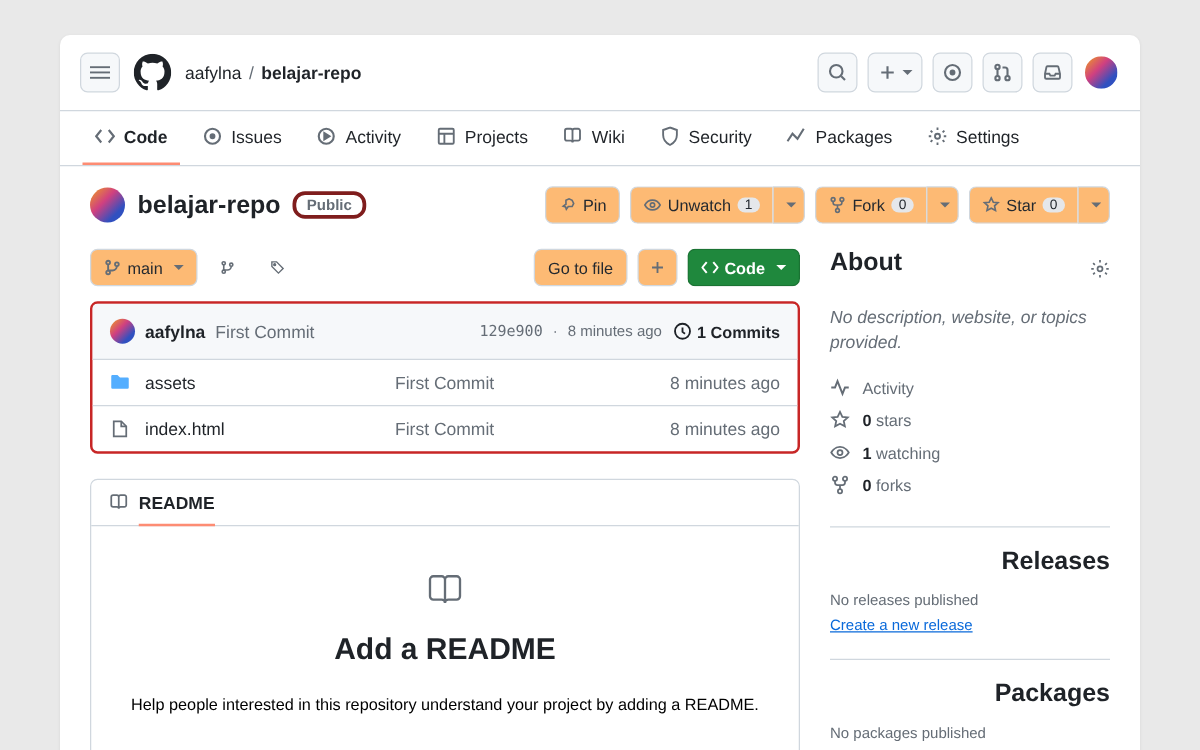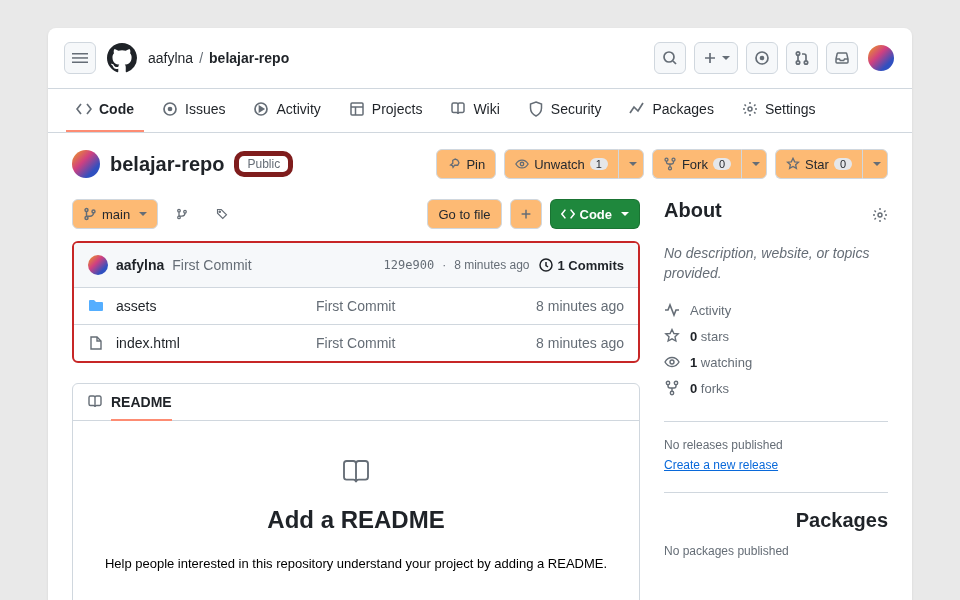--- a/index.html
+++ b/index.html
@@ -22,21 +22,21 @@
 
 .nav{display:flex;align-items:center;gap:8px;padding:0 18px;border-bottom:1px solid #d0d7de;}
 .navitem{display:flex;align-items:center;gap:7px;padding:12px 10px 13px;color:#1f2328;font-size:14px;cursor:pointer;border-bottom:2px solid transparent;}
 .navitem svg{width:16px;height:16px;color:#656d76;}
 .navitem.active{border-bottom-color:#fd8c73;font-weight:600;}
 
 .content{padding:16px 24px;}
 .hdr{display:flex;align-items:center;gap:10px;}
 .hdr .avsm{width:28px;height:28px;border-radius:50%;background:linear-gradient(135deg,#f0a020,#d04080 40%,#3050c0 75%);}
 .hdr h1{font-size:20px;font-weight:600;}
-.badge{border:5px solid #7f1d1d;border-radius:10px;padding:1px 8px;font-size:12px;color:#656d76;}
+.badge{border:3px solid #7f1d1d;border-radius:10px;padding:1px 8px;font-size:12px;color:#656d76;font-weight:bold;}
 .hdrbtns{display:flex;gap:8px;}
 .btn{display:flex;align-items:center;gap:5px;border:1px solid #d0d7de;background:#fdba74;border-radius:6px;height:30px;padding:0 10px;font-size:13px;color:#24292f;cursor:pointer;}
 .btn svg{width:14px;height:14px;color:#656d76;}
 .count{background:#e5e7ea;border-radius:9px;padding:0 6px;font-size:11px;}
 .btngrp{display:flex;}
 .btngrp .btn:first-child{border-radius:6px 0 0 6px;border-right:0;}
 .btngrp .btn:last-child{border-radius:0 6px 6px 0;padding:0 6px;}
 
 .body{display:flex;gap:24px;margin-top:20px;}
 .main{flex:1;min-width:0;}
@@ -395,20 +395,21 @@
         <div class="statitem">
             <svg viewBox="0 0 16 16" fill="none" stroke="currentColor" stroke-width="1.4">
               <circle cx="4" cy="3" r="1.7"></circle>
               <circle cx="12" cy="3" r="1.7"></circle>
               <circle cx="8" cy="13" r="1.7"></circle>
               <path d="M4 4.7V6a2 2 0 002 2h4a2 2 0 002-2V4.7M8 8v3.3"></path>
             </svg>
             <span><b>0</b> <span>forks</span></span>
           </div>
         <hr>
+        <h3>Releases</h3>
         <div class="subtext">No releases published</div>
         <a class="link">Create a new release</a>
         <hr>
         <h3>Packages</h3>
         <div class="subtext">No packages published</div>
       </div>
     </div>
   </div>
 </div>
 

